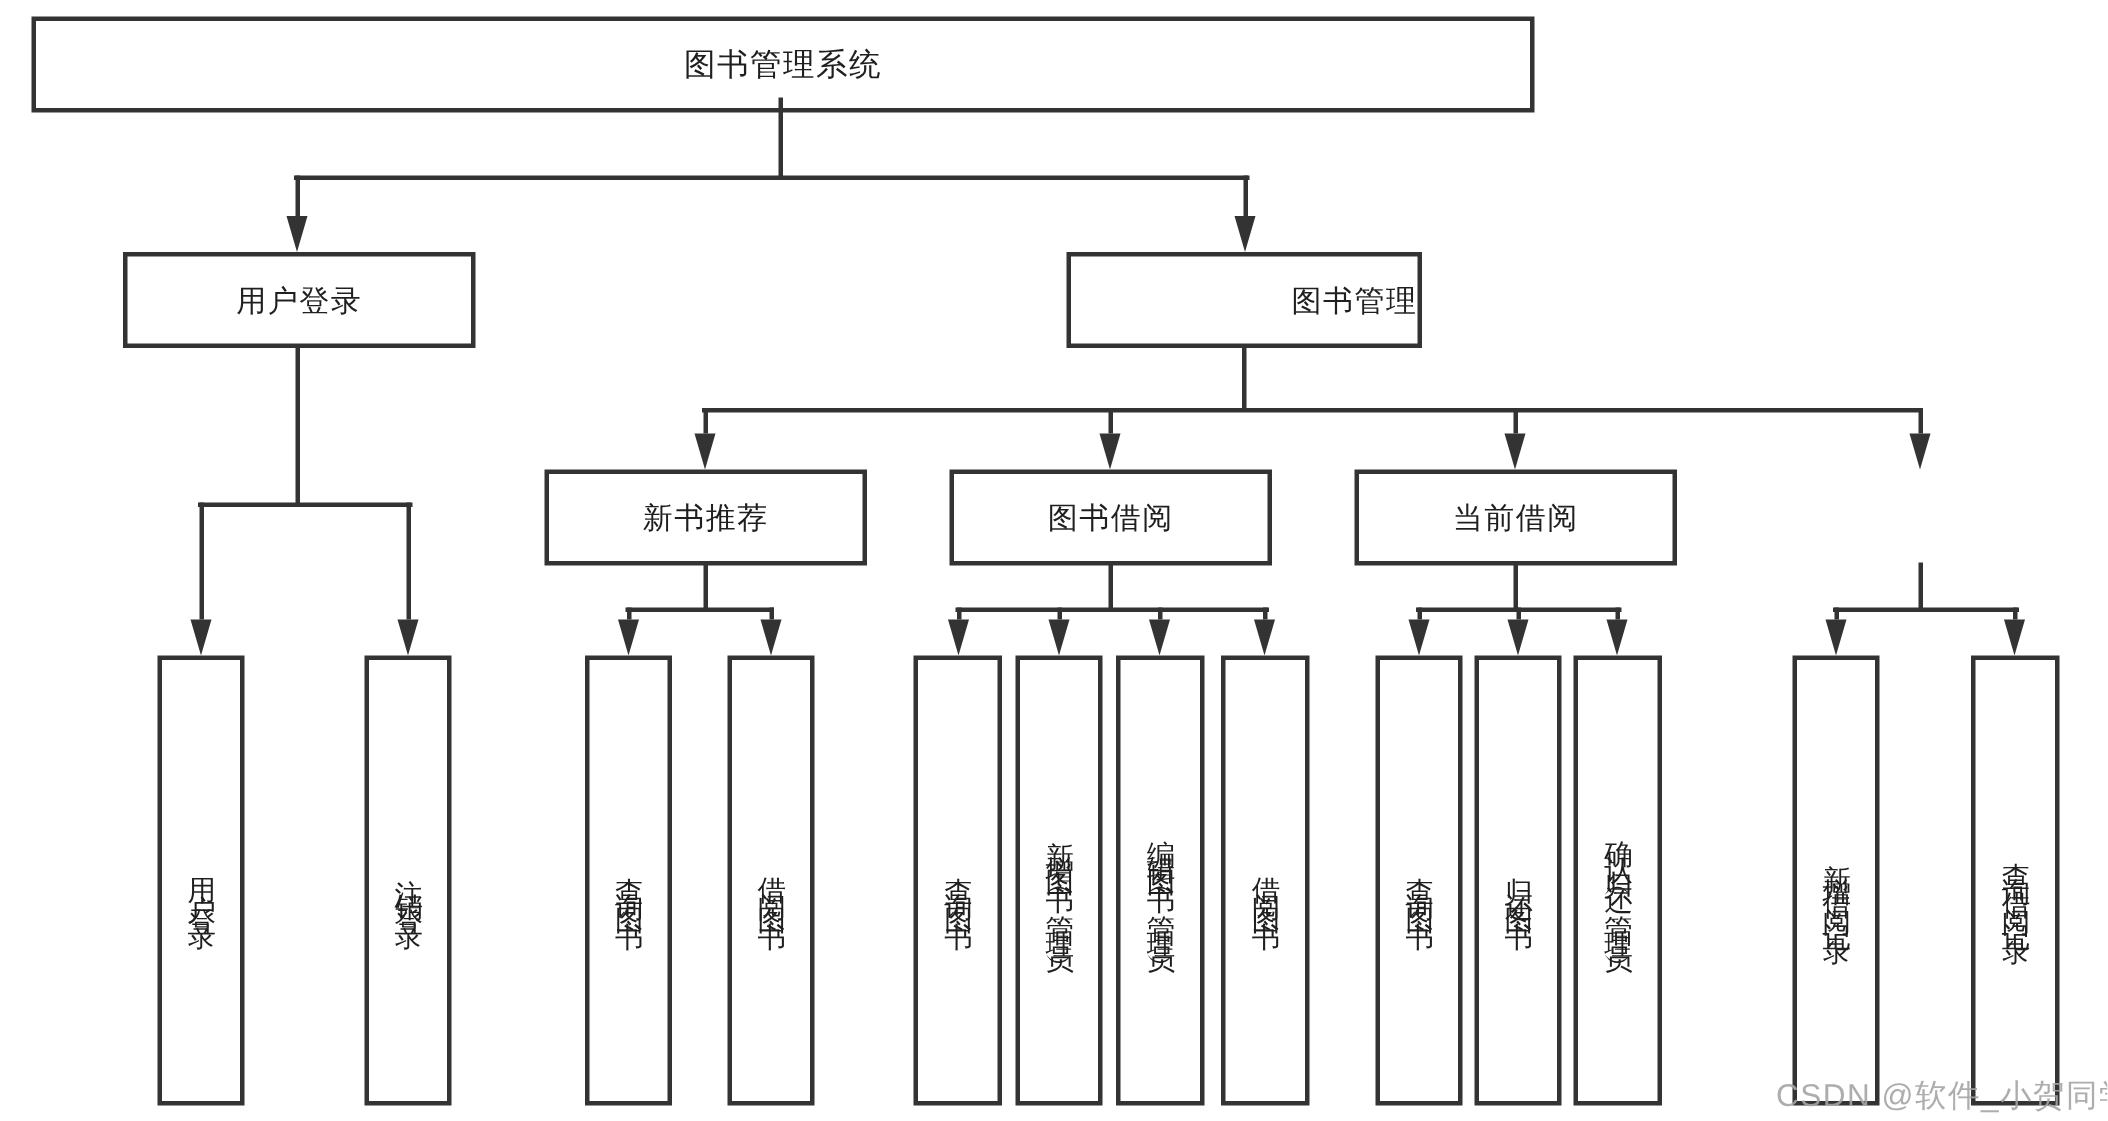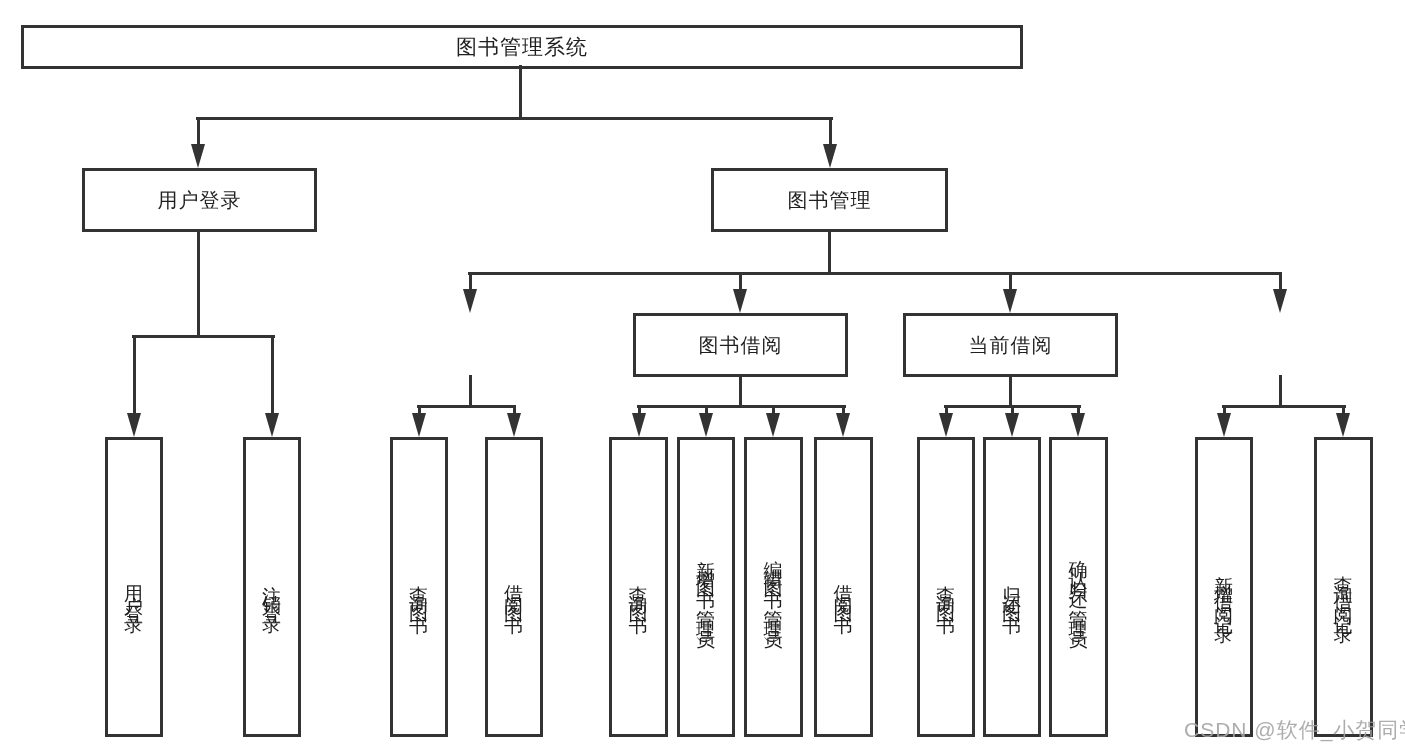--- a/index.html
+++ b/index.html
@@ -57,39 +57,39 @@
     letter-spacing:1px;
     z-index:10;
     white-space:nowrap;
   }
 </style>
 </head>
 <body>
 
 <div class="canvas">
 
-  <div class="box root" style="left:21px;top:25px;width:1002px;height:44px;">
+  <div class="box root" style="left:21px;top:11px;width:1002px;height:64px;">
     <span>图书管理系统</span>
   </div>
 
   <div class="vline" style="left:519px;top:65px;height:54px;"></div>
   <div class="hline" style="left:196px;top:117px;width:637px;"></div>
   <div class="arrow" style="left:191px;top:117px;height:51px;">
     <div class="shaft"></div>
     <div class="tri"></div>
   </div>
   <div class="arrow" style="left:823px;top:117px;height:51px;">
     <div class="shaft"></div>
     <div class="tri"></div>
   </div>
 
   <div class="box" style="left:82px;top:168px;width:235px;height:64px;">
     <span>用户登录</span>
   </div>
-  <div class="box" style="left:711px;top:168px;width:237px;height:64px;">
+  <div class="box" style="left:711px;top:168px;width:237px;height:64px;justify-content:flex-end;">
     <span>图书管理</span>
   </div>
 
   <div class="vline" style="left:197px;top:230px;height:107px;"></div>
   <div class="hline" style="left:132px;top:335px;width:143px;"></div>
   <div class="arrow" style="left:127px;top:335px;height:102px;">
     <div class="shaft"></div>
     <div class="tri"></div>
   </div>
   <div class="arrow" style="left:265px;top:335px;height:102px;">
@@ -109,20 +109,23 @@
   </div>
   <div class="arrow" style="left:1003px;top:272px;height:41px;">
     <div class="shaft"></div>
     <div class="tri"></div>
   </div>
   <div class="arrow" style="left:1273px;top:272px;height:41px;">
     <div class="shaft"></div>
     <div class="tri"></div>
   </div>
 
+  <div class="box" style="left:363px;top:313px;width:215px;height:64px;">
+    <span>新书推荐</span>
+  </div>
   <div class="box" style="left:903px;top:313px;width:215px;height:64px;">
     <span>当前借阅</span>
   </div>
   <div class="box" style="left:633px;top:313px;width:215px;height:64px;">
     <span>图书借阅</span>
   </div>
 
   <div class="vline" style="left:469px;top:375px;height:32px;"></div>
   <div class="vline" style="left:739px;top:375px;height:32px;"></div>
   <div class="vline" style="left:1009px;top:375px;height:32px;"></div>

